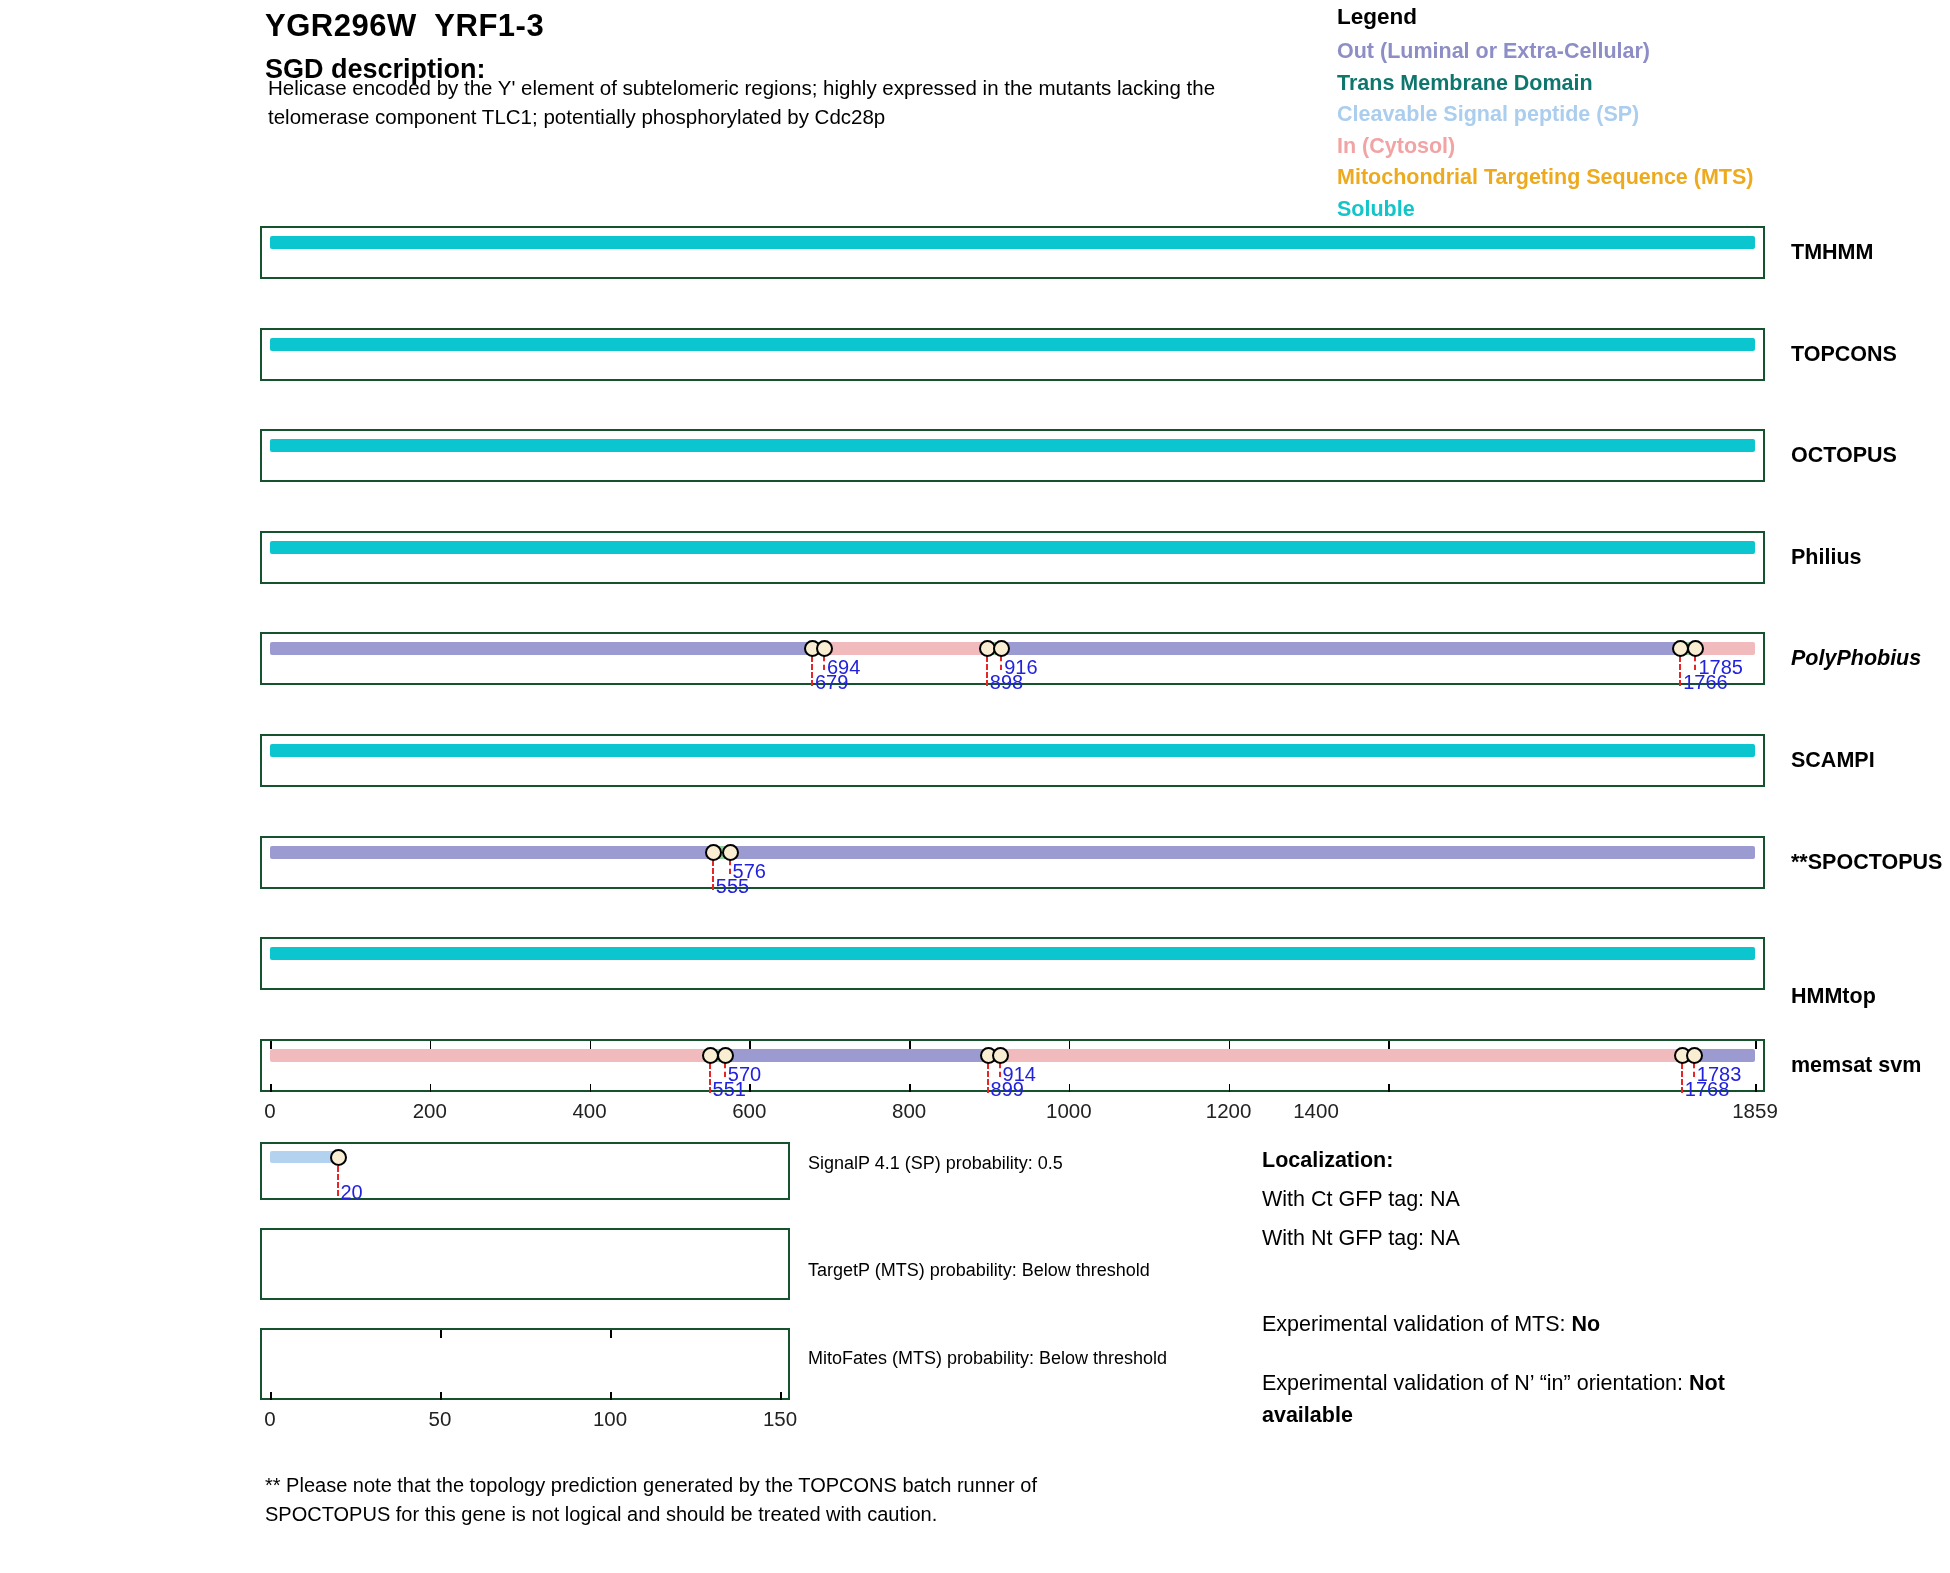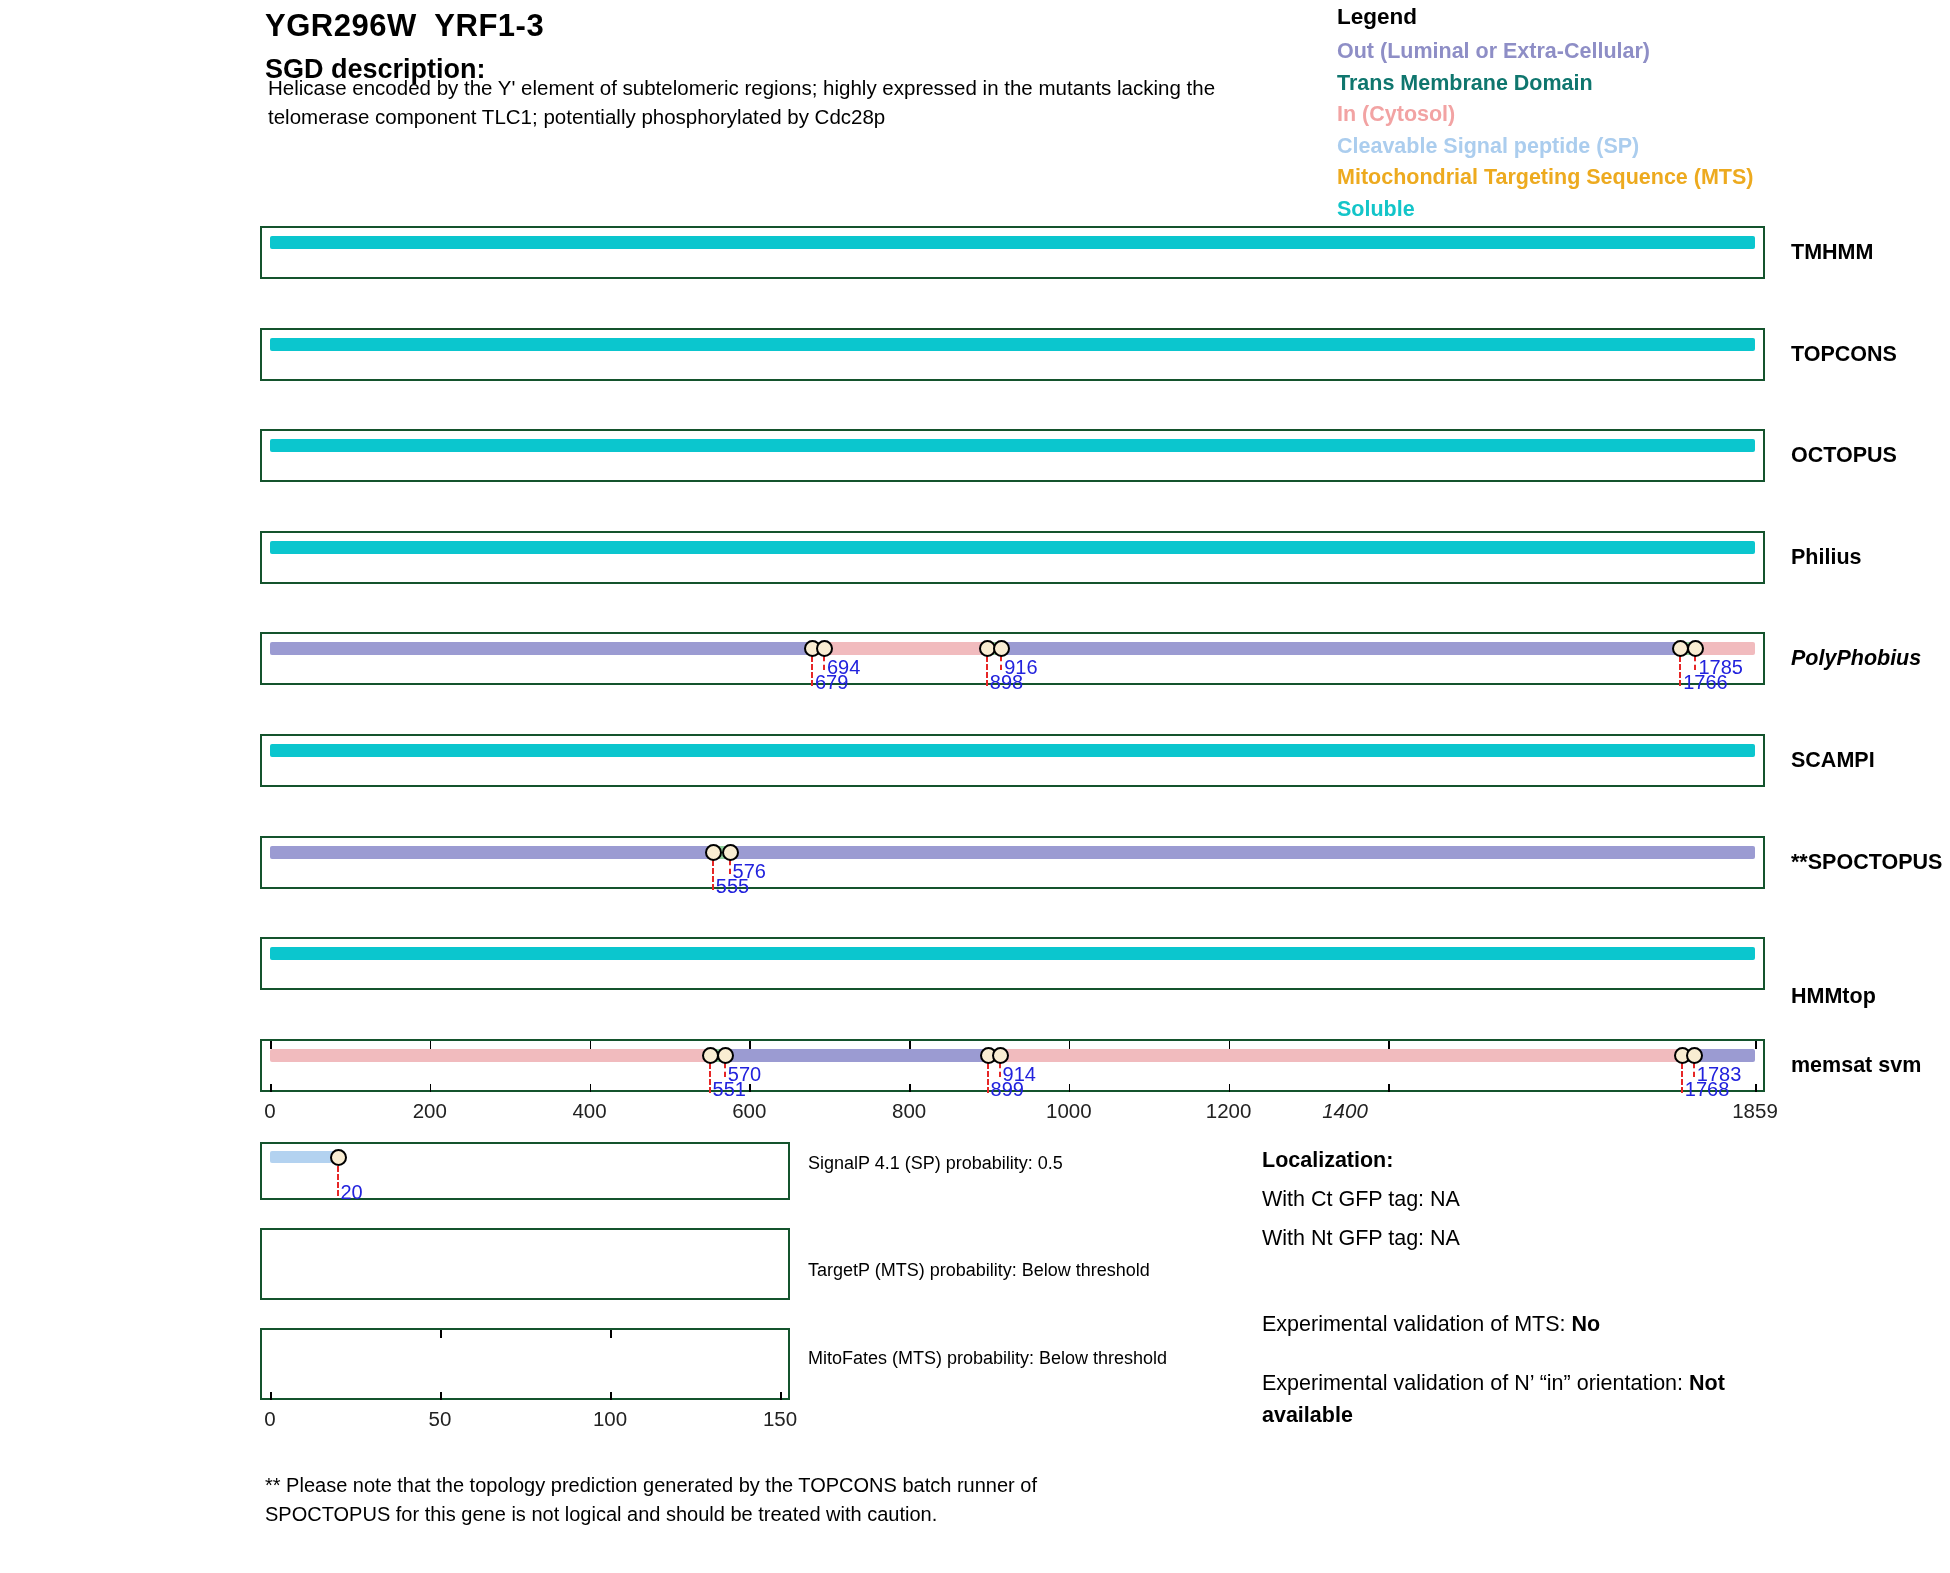--- a/index.html
+++ b/index.html
@@ -29,22 +29,22 @@
 <body>
 
 <div class="abs title" style="left:265px;top:8px;">YGR296W  YRF1-3</div>
 <div class="abs sgd-label" style="left:265px;top:54px;">SGD description:</div>
 <div class="abs sgd-desc" style="left:268px;top:73px;">Helicase encoded by the Y' element of subtelomeric regions; highly expressed in the mutants lacking the telomerase component TLC1; potentially phosphorylated by Cdc28p</div>
 
 <div class="abs legend-heading" style="left:1337px;top:4px;">Legend</div>
 <div class="abs" id="legend-items" style="left:1337px;top:36px;">
     <div class="legend-item" style="color: rgb(142, 142, 198);">Out (Luminal or Extra-Cellular)</div>
     <div class="legend-item" style="color: #0f766e;">Trans Membrane Domain</div>
+    <div class="legend-item" style="color: rgb(171, 205, 238);">Cleavable Signal peptide (SP)</div>
     <div class="legend-item" style="color: rgb(242, 163, 163);">In (Cytosol)</div>
-    <div class="legend-item" style="color: rgb(171, 205, 238);">Cleavable Signal peptide (SP)</div>
     <div class="legend-item" style="color: rgb(237, 170, 31);">Mitochondrial Targeting Sequence (MTS)</div>
     <div class="legend-item" style="color: rgb(19, 197, 201);">Soluble</div>
   </div>
 
 <div id="tracks-host">
     <div class="track-box" style="left: 260px; top: 226px; width: 1505px; height: 53px;">
       <div class="seg" style="left: 8px; top: 8px; width: 1485px; height: 13px; background: rgb(11, 198, 206);"></div>
     </div>
     <div class="track-label" style="left: 1791px; top: 240px;">TMHMM</div>
     <div class="track-box" style="left: 260px; top: 328px; width: 1505px; height: 53px;">
@@ -152,21 +152,21 @@
       <div class="marker-circle" style="left: 1423.8px; top: 6px; background: rgb(249, 237, 210);"></div>
       <div class="marker-label" style="left: 1434.8px; top: 22px; color: rgb(34, 34, 221);">1783</div>
     </div>
     <div class="axis-label" style="left: 270px; top: 1099px;">0</div>
     <div class="axis-label" style="left: 429.8px; top: 1099px;">200</div>
     <div class="axis-label" style="left: 589.5px; top: 1099px;">400</div>
     <div class="axis-label" style="left: 749.3px; top: 1099px;">600</div>
     <div class="axis-label" style="left: 909.1px; top: 1099px;">800</div>
     <div class="axis-label" style="left: 1068.8px; top: 1099px;">1000</div>
     <div class="axis-label" style="left: 1228.6px; top: 1099px;">1200</div>
-    <div class="axis-label" style="left: 1345px; top: 1099px; font-style: italic;">1400</div>
+    <div class="axis-label" style="left: 1316px; top: 1099px;">1400</div>
     <div class="axis-label" style="left: 1755px; top: 1099px;">1859</div>
     <div class="track-label" style="left: 1791px; top: 1053px;">memsat svm</div>
   </div>
 <div id="subplots-host">
     <div class="track-box" style="left: 260px; top: 1142px; width: 530px; height: 58px;">
       <div class="seg" style="left: 8px; top: 7px; width: 68px; height: 12px; background: rgb(179, 210, 240);"></div>
       <div class="marker-dash" style="left: 74.5px; top: 22px; height: 30px; border-left: 2.5px dashed rgb(230, 38, 38);"></div>
       <div class="marker-circle" style="left: 67.5px; top: 4.5px; background: rgb(249, 237, 210);"></div>
       <div class="marker-label" style="left: 78.5px; top: 37px; color: rgb(34, 34, 221);">20</div>
     </div>

